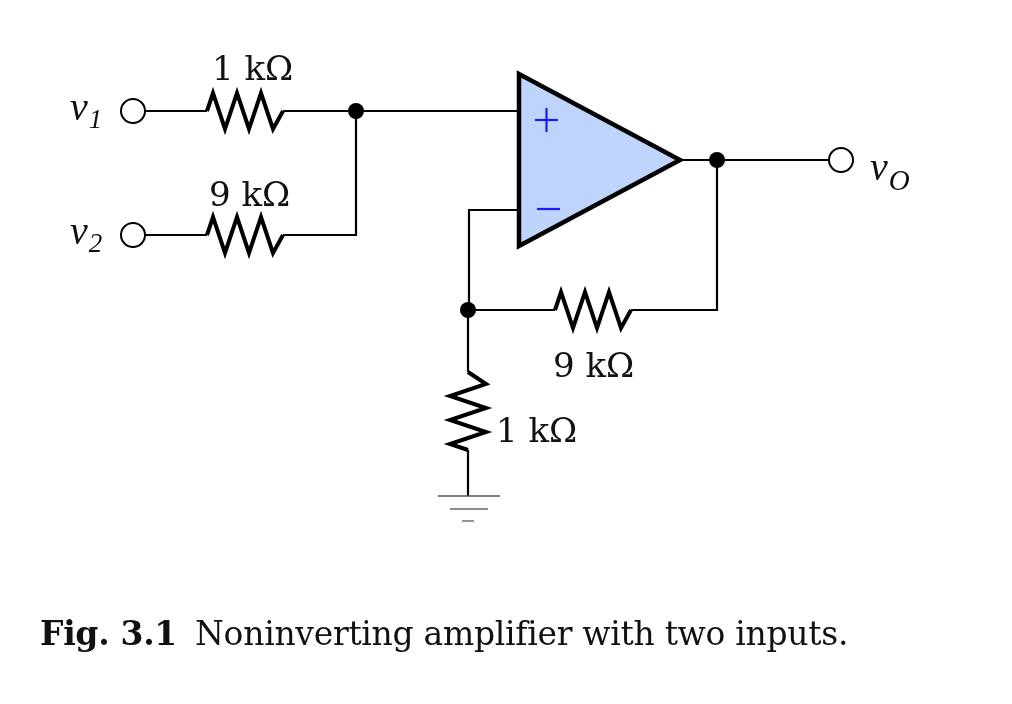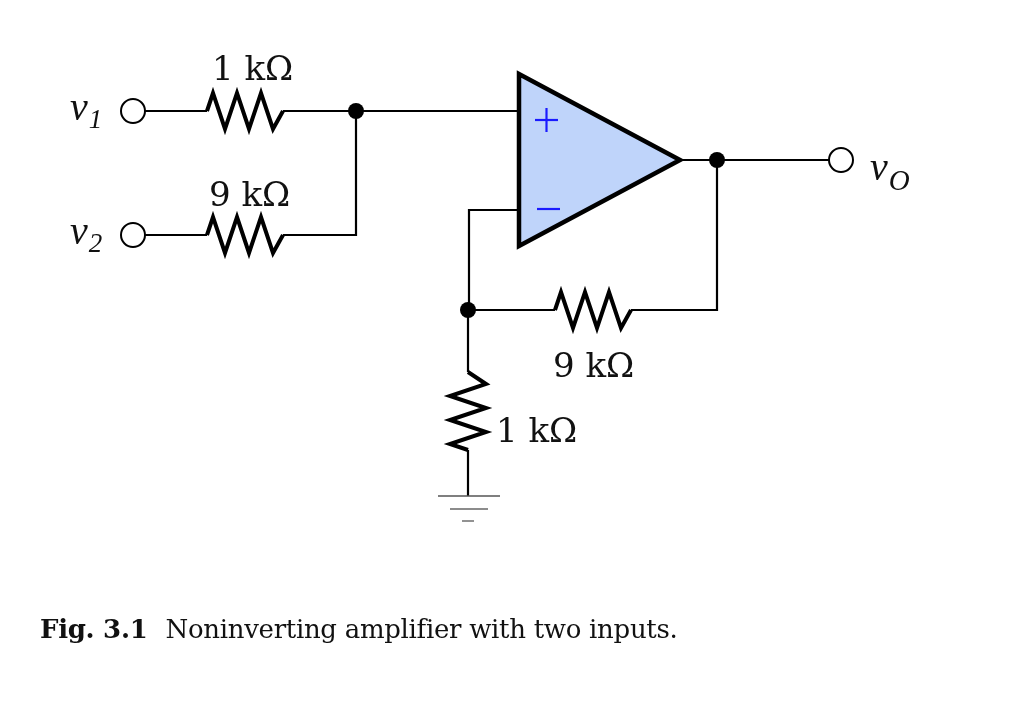--- a/index.html
+++ b/index.html
@@ -8,21 +8,21 @@
     .wire { stroke: #000; stroke-width: 2.2; fill: none; }
     .res { stroke: #000; stroke-width: 4; fill: none; stroke-linejoin: miter; }
     .terminal { stroke: #000; stroke-width: 2; fill: #fff; }
     .node { fill: #000; }
     .opamp { stroke: #000; stroke-width: 4.5; stroke-linejoin: miter; }
     .sign { stroke: #1a1aff; stroke-width: 2.2; }
     .label { font-family: "DejaVu Serif", "Liberation Serif", serif; font-size: 34px; fill: #111; }
     .var { font-family: "Liberation Serif", "DejaVu Serif", serif; font-style: italic; font-size: 40px; fill: #111; }
     .sub { font-family: "Liberation Serif", "DejaVu Serif", serif; font-size: 27px; fill: #111; }
     .subit { font-family: "Liberation Serif", "DejaVu Serif", serif; font-style: italic; font-size: 29px; fill: #111; }
-    #caption { position: absolute; left: 40px; top: 614px; font-family: "DejaVu Serif", "Liberation Serif", serif; font-size: 26px; color: #111; white-space: nowrap; letter-spacing: -0.3px; }
+    #caption { position: absolute; left: 40px; top: 614px; font-family: "DejaVu Serif", "Liberation Serif", serif; font-size: 33px; color: #111; white-space: nowrap; letter-spacing: -0.3px; }
     #caption .fignum { font-weight: bold; margin-right: 18px; }
   </style>
 </head>
 <body>
 
 <svg id="circuit" viewBox="0 0 1012 704" xmlns="http://www.w3.org/2000/svg">
 
   <g>
     <text class="var" x="70" y="120"><tspan>v</tspan><tspan class="sub" dx="1" dy="8">1</tspan></text>
     <circle class="terminal" cx="133" cy="111" r="12"></circle>

